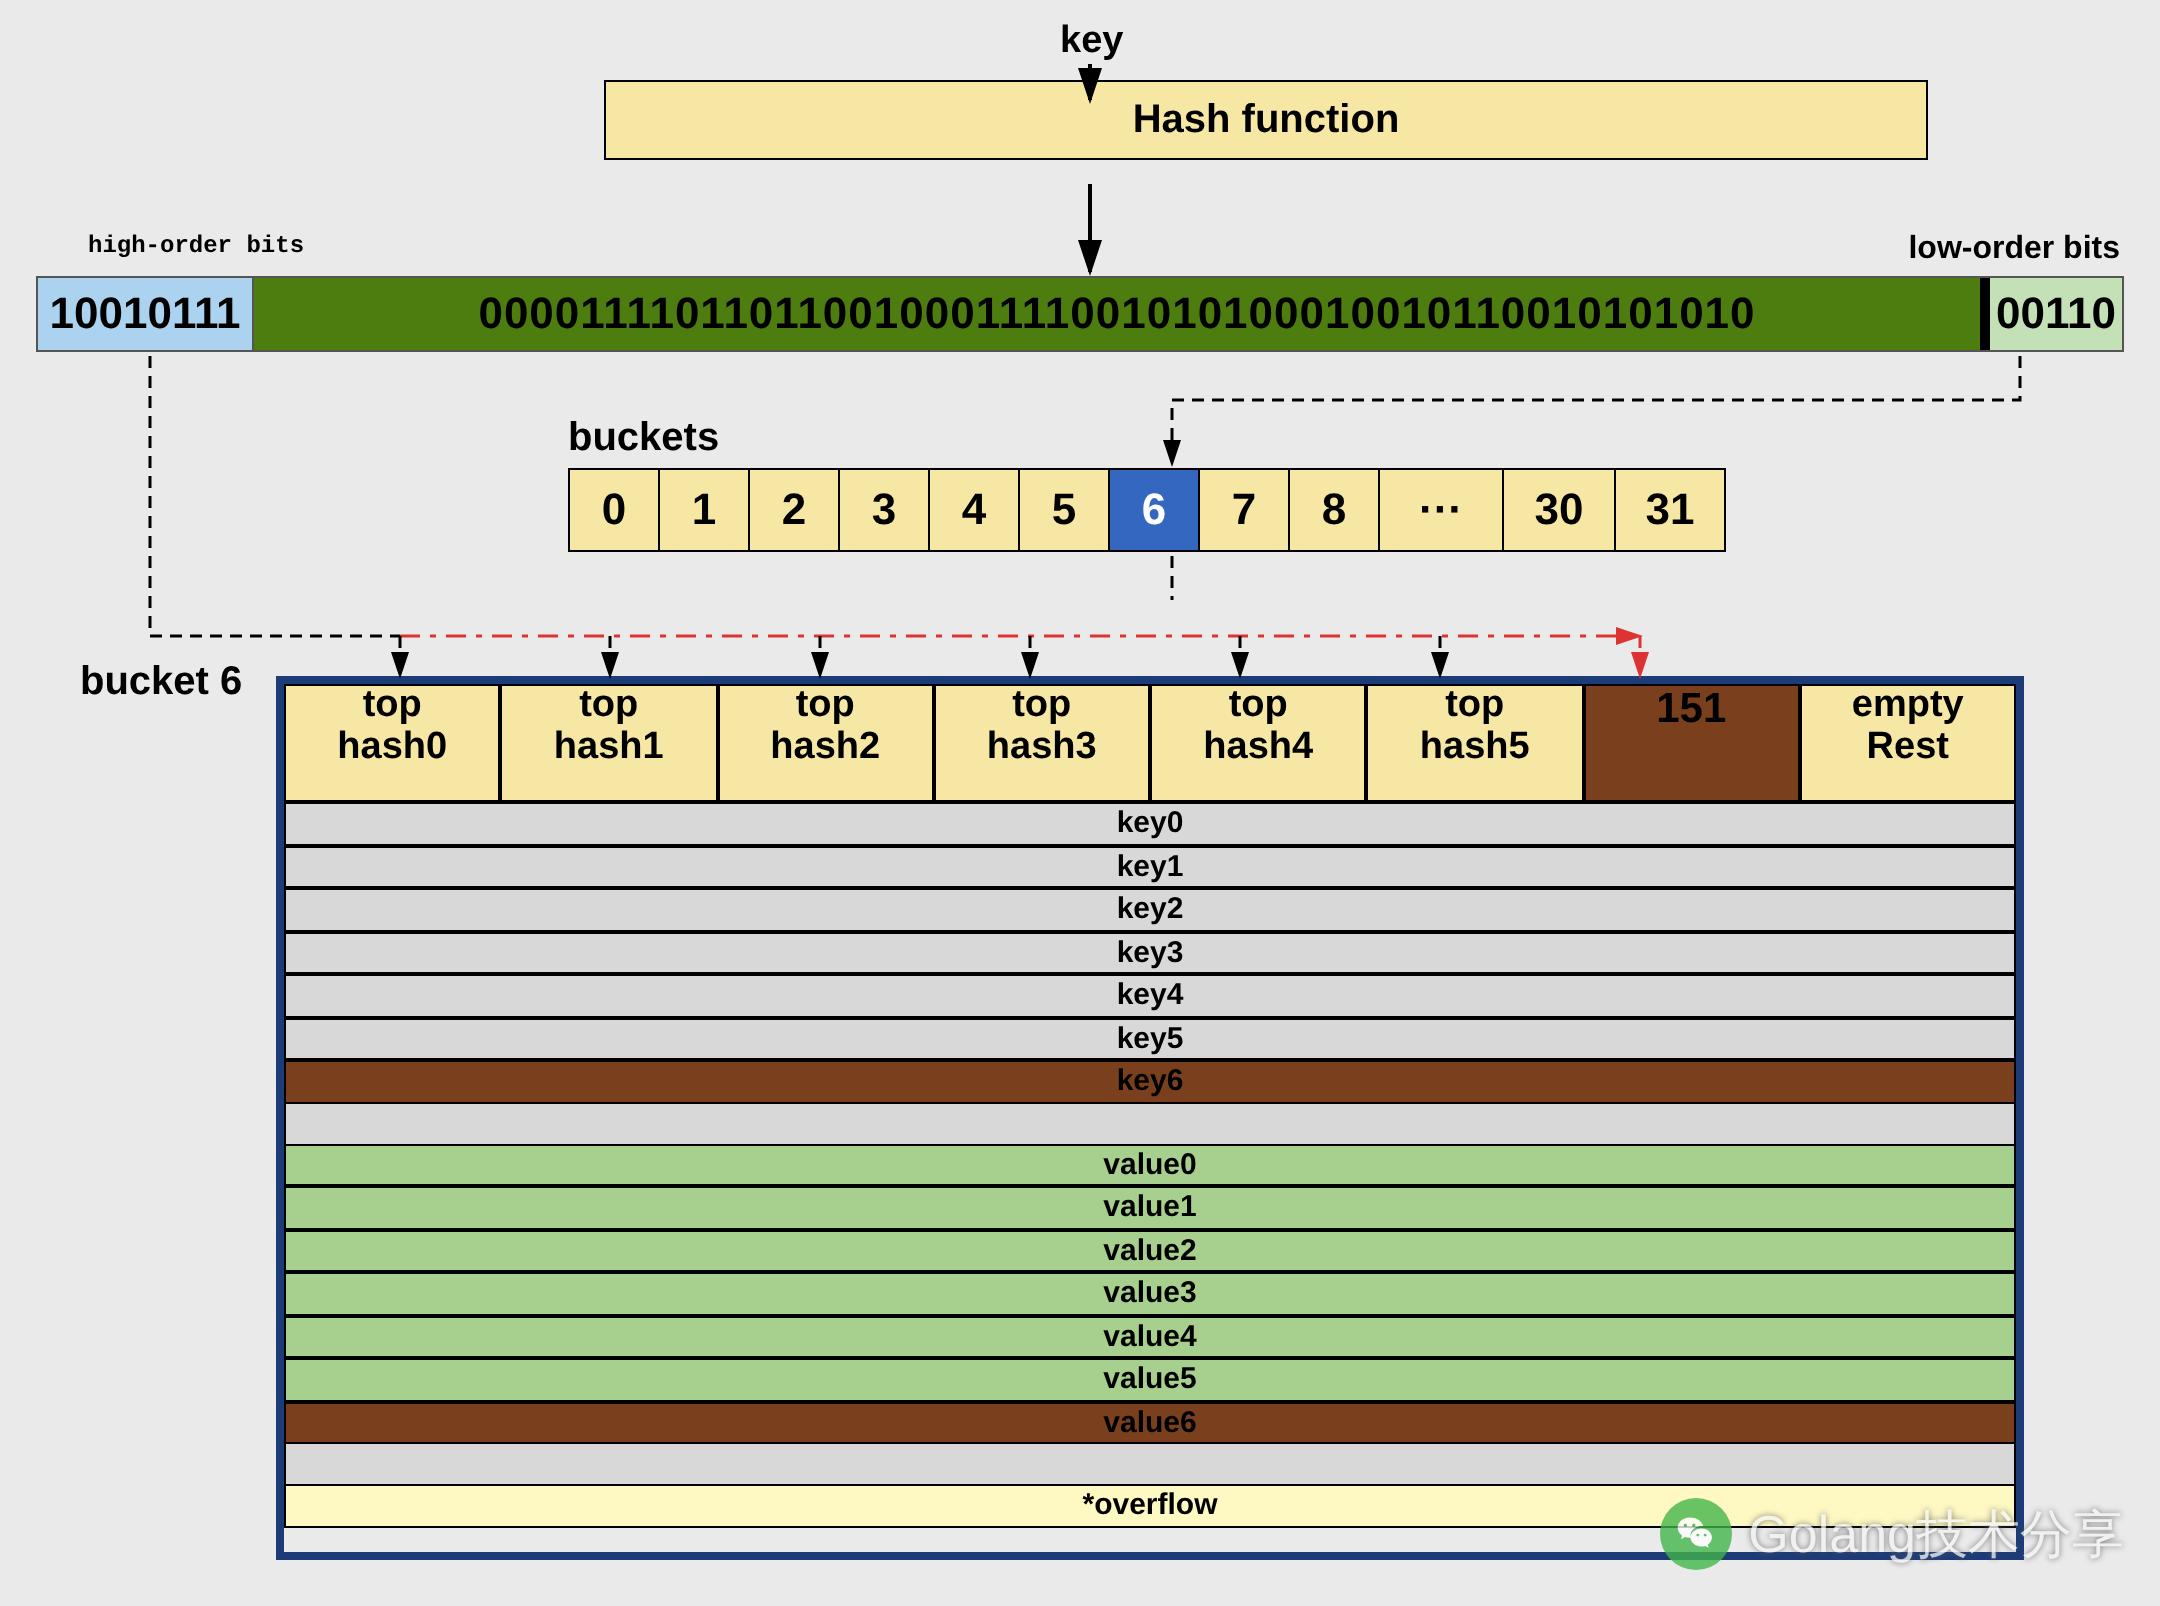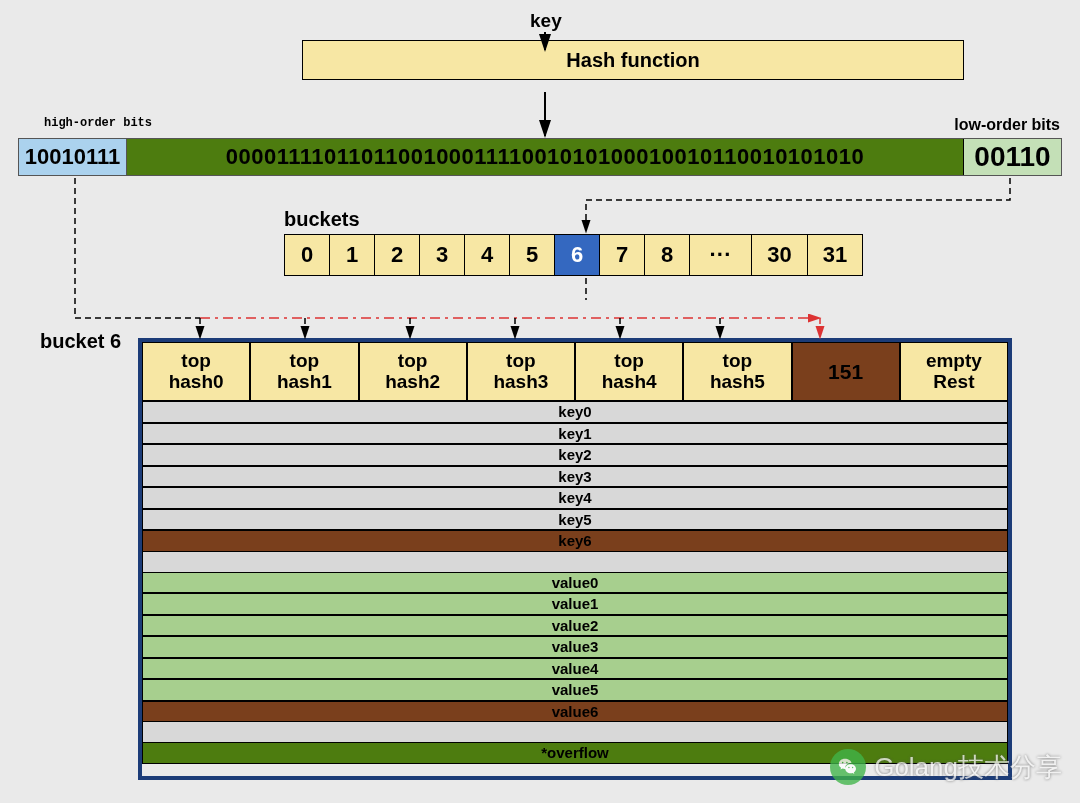--- a/index.html
+++ b/index.html
@@ -25,21 +25,21 @@
 
   .high-label { position: absolute; left: 44px; top: 116px; font-size: 12px; font-weight: bold; font-family: Liberation Mono, monospace; }
   .low-label  { position: absolute; right: 20px; top: 116px; font-size: 16px; font-weight: bold; margin-left: 20px; }
 
   .bits-row {
     position: absolute; left: 18px; top: 138px; right: 18px; height: 38px;
     display: flex; border: 1px solid #555;
   }
   .bits-high { width: 108px; background: #abd2ee; border-right: 1px solid #555; font-size: 22px; display:flex;align-items:center;justify-content:center;font-weight:bold; }
   .bits-mid  { flex: 1; background: #4d7c0f; font-size: 22px; display:flex;align-items:center;justify-content:center;letter-spacing:0.5px;font-weight:bold; }
-  .bits-low  { width: 98px; background: #c4e0b7; border-left: 1px solid #000000; font-size: 28px; display:flex;align-items:center;justify-content:center;font-weight:bold; }
+  .bits-low  { width: 71px; background: #c4e0b7; border-left: 5px solid #000000; font-size: 22px; display:flex;align-items:center;justify-content:center;font-weight:bold; }
 
   .buckets-label { position: absolute; left: 284px; top: 208px; font-size: 20px; font-weight: bold; }
 
   .buckets-row {
     position: absolute; left: 284px; top: 234px;
     display: flex; height: 42px;
   }
   .bucket {
     width: 45px; height: 42px; background: #f7e7a4;
     border: 1.5px solid #000; border-right: none;
@@ -55,35 +55,35 @@
   .bucket6-label { position: absolute; left: 40px; top: 330px; font-size: 20px; font-weight: bold; text-align: center; }
 
   .bucket6 {
     position: absolute; left: 138px; top: 338px;
     width: 874px; height: 442px;
     border: 4px solid #1c3c78;
   }
   .tophash-row { display:flex; height: 59px; }
   .tophash {
     flex: 1; background: #f7e7a4; border: 1.5px solid #000;
-    display:flex;flex-direction:column;align-items:center;justify-content:center;
+    display:flex;flex-direction:column;align-items:center;
     font-size: 19px; font-weight: bold; line-height: 1.1;
   }
   .tophash.brown { background: #7a3f1c; color: #000; font-size: 21px; }
   .slot-rows { display:flex; flex-direction:column; }
   .slot {
     height: 21.5px; background: #d3d3d3; border: 1px solid #000;
     display:flex;align-items:center;justify-content:center;
     font-size: 15px; font-weight: bold;
   }
   .slot.gray { background: #d8d8d8; }
   .slot.brown{ background: #7a3f1c; }
   .slot.spacer{ background: #d8d8d8; border-left:1px solid #000;border-right:1px solid #000;border-top:none;border-bottom:none;height:20px; }
   .slot.green{ background: #a7cf8e; }
-  .slot.orange{ background:#4d7c0f; }
+  .slot.orange{ background:#fef9c3; }
   svg.connector { position:absolute; left:0; top:0; width:1080px; height:803px; pointer-events:none; }
 
   .watermark {
     position: absolute; right: 18px; bottom: 18px;
     display: flex; align-items: center; gap: 8px;
     opacity: 0.78;
   }
   .wm-circle {
     width: 36px; height: 36px; border-radius: 50%;
     background: #41b549; display:flex;align-items:center;justify-content:center;

